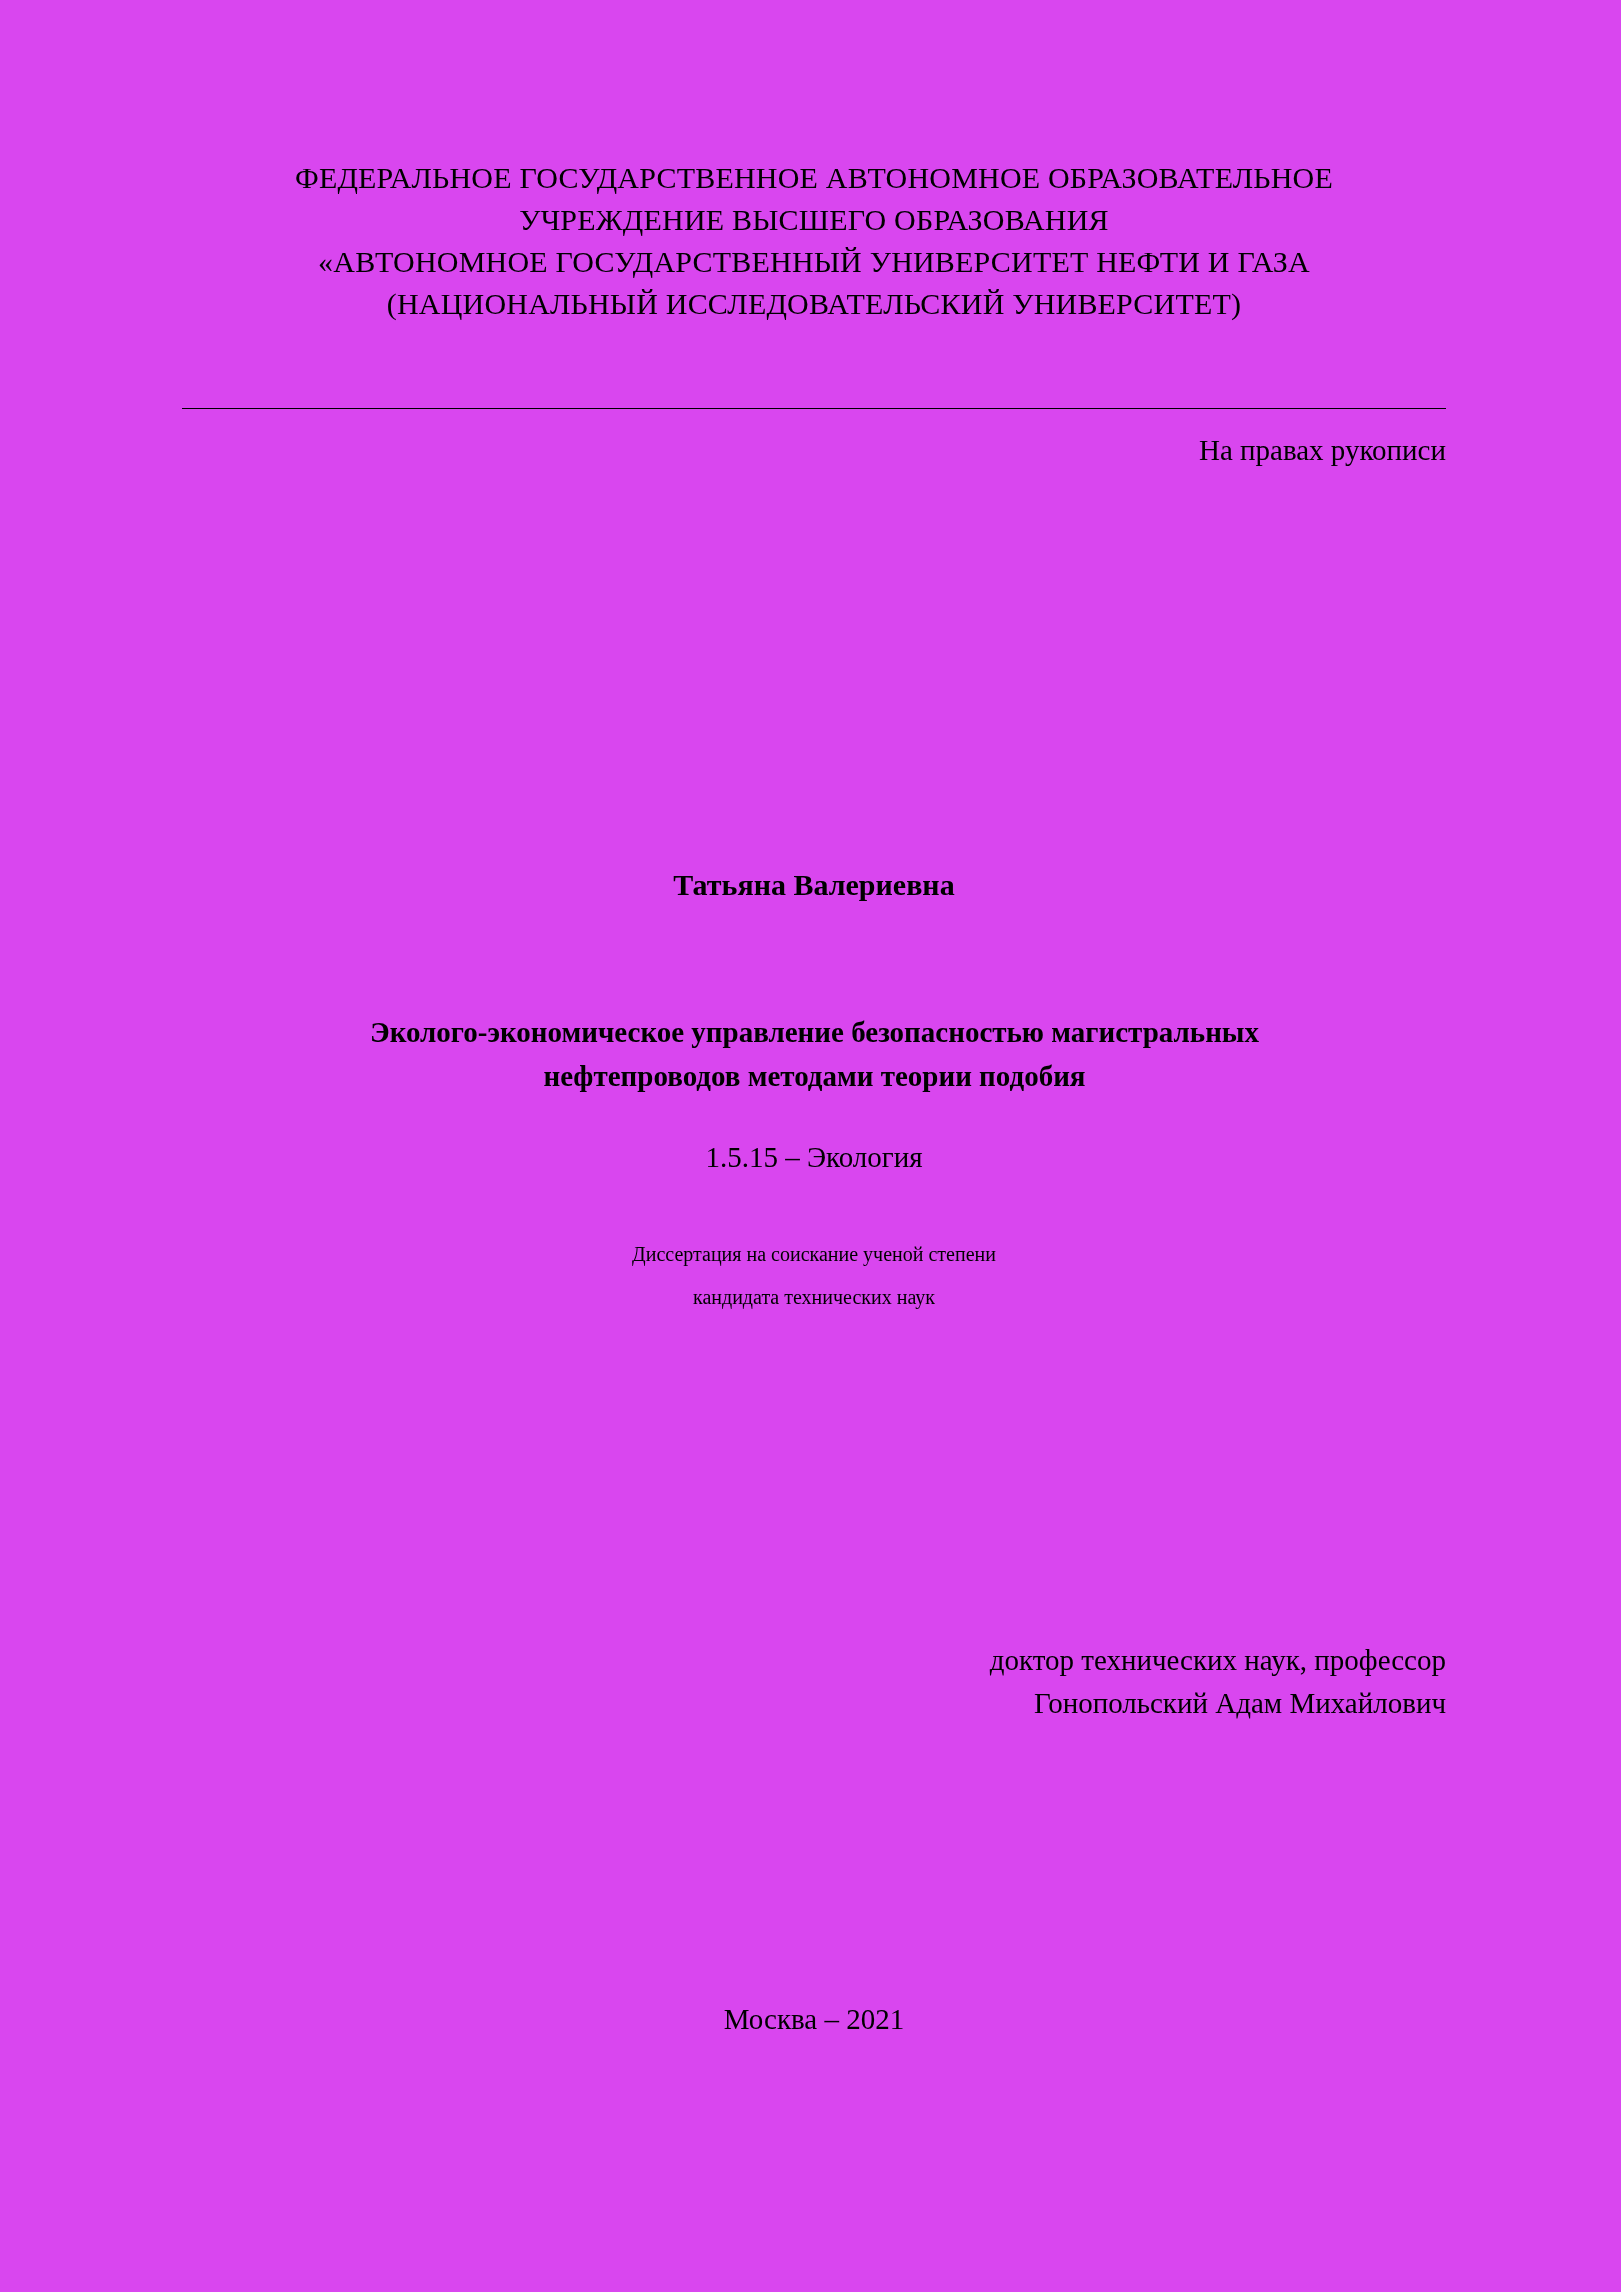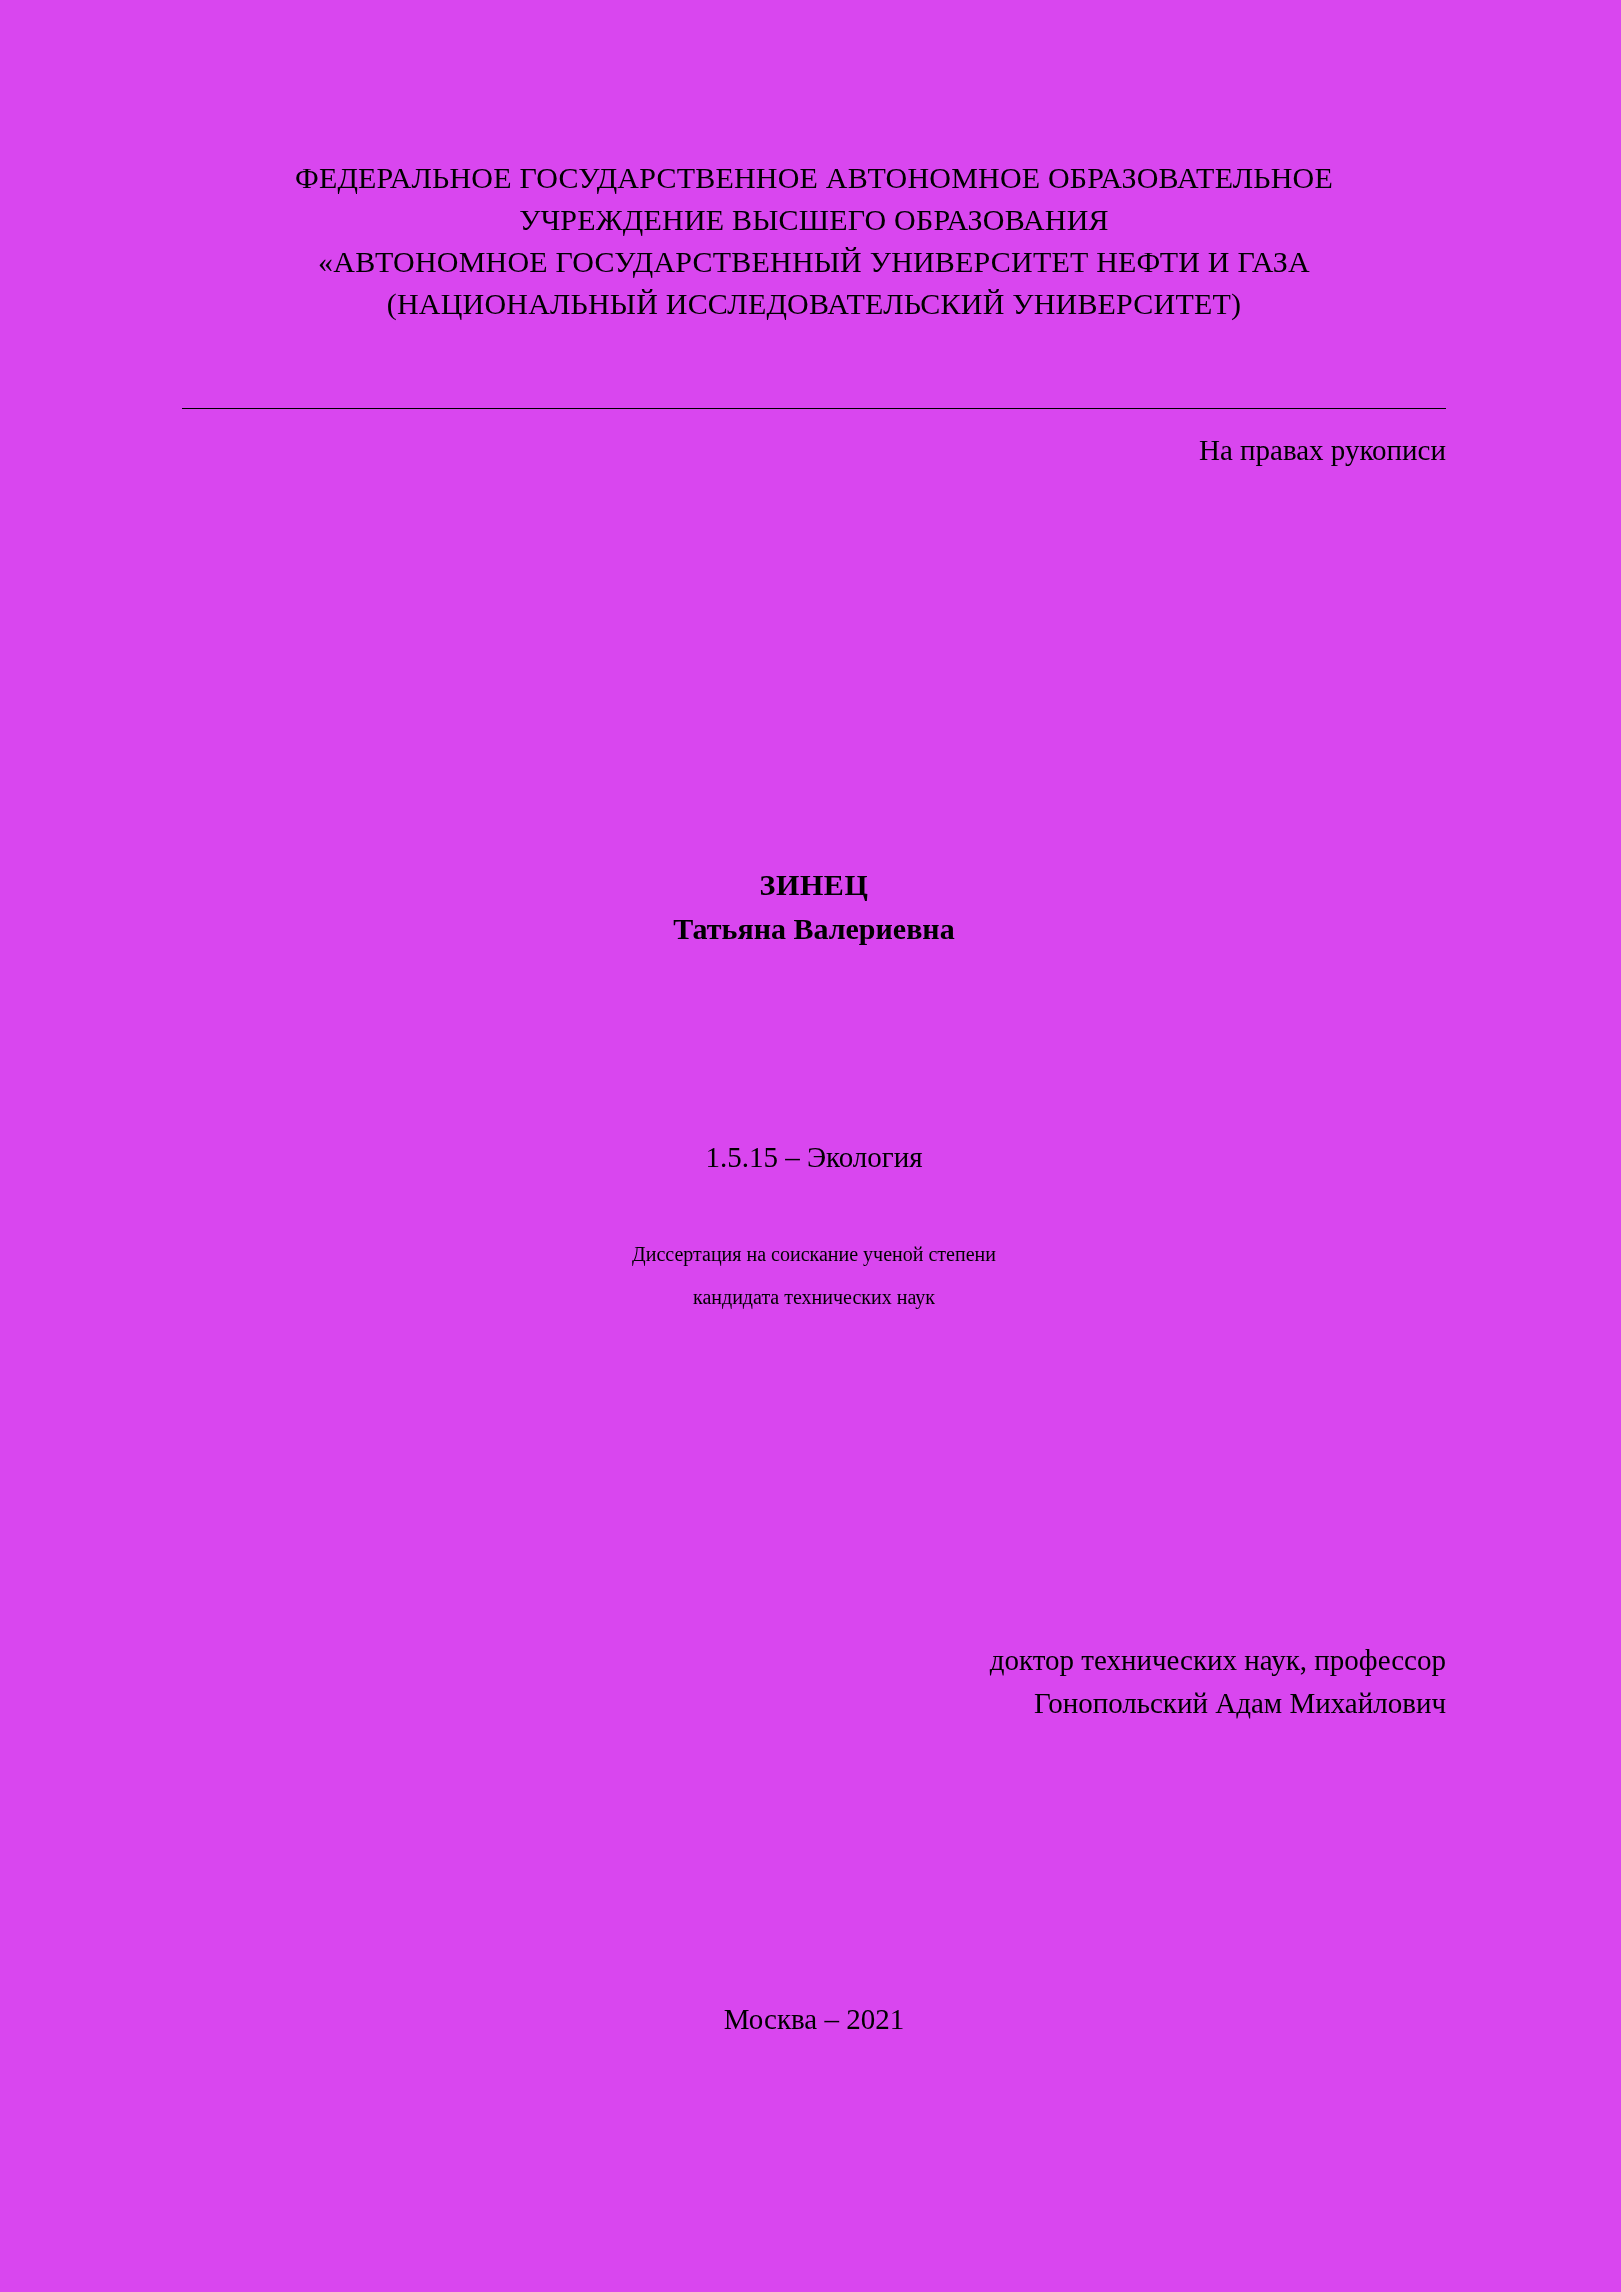--- a/index.html
+++ b/index.html
@@ -136,24 +136,27 @@
       <span class="org-line">УЧРЕЖДЕНИЕ ВЫСШЕГО ОБРАЗОВАНИЯ</span>
       <span class="org-line">«АВТОНОМНОЕ ГОСУДАРСТВЕННЫЙ УНИВЕРСИТЕТ НЕФТИ И ГАЗА</span>
       <span class="org-line">(НАЦИОНАЛЬНЫЙ ИССЛЕДОВАТЕЛЬСКИЙ УНИВЕРСИТЕТ)</span>
     </div>
 
     <div class="rule"></div>
 
     <div class="manuscript">На правах рукописи</div>
 
     <div class="author-block">
-      <span class="author-surname">ЗИНЕЦ</span>
       <span class="author-name">Татьяна Валериевна</span>
     </div>
 
+    <div class="title-block">
+      <span class="title-line">Эколого-экономическое управление безопасностью магистральных</span>
+      <span class="title-line">нефтепроводов методами теории подобия</span>
+    </div>
 
     <div class="speciality">1.5.15 – Экология</div>
 
     <div class="degree-block">
       <span class="degree-line">Диссертация на соискание ученой степени</span>
       <span class="degree-line">кандидата технических наук</span>
     </div>
 
     <div class="supervisor-block">
       <span class="supervisor-line">доктор технических наук, профессор</span>

